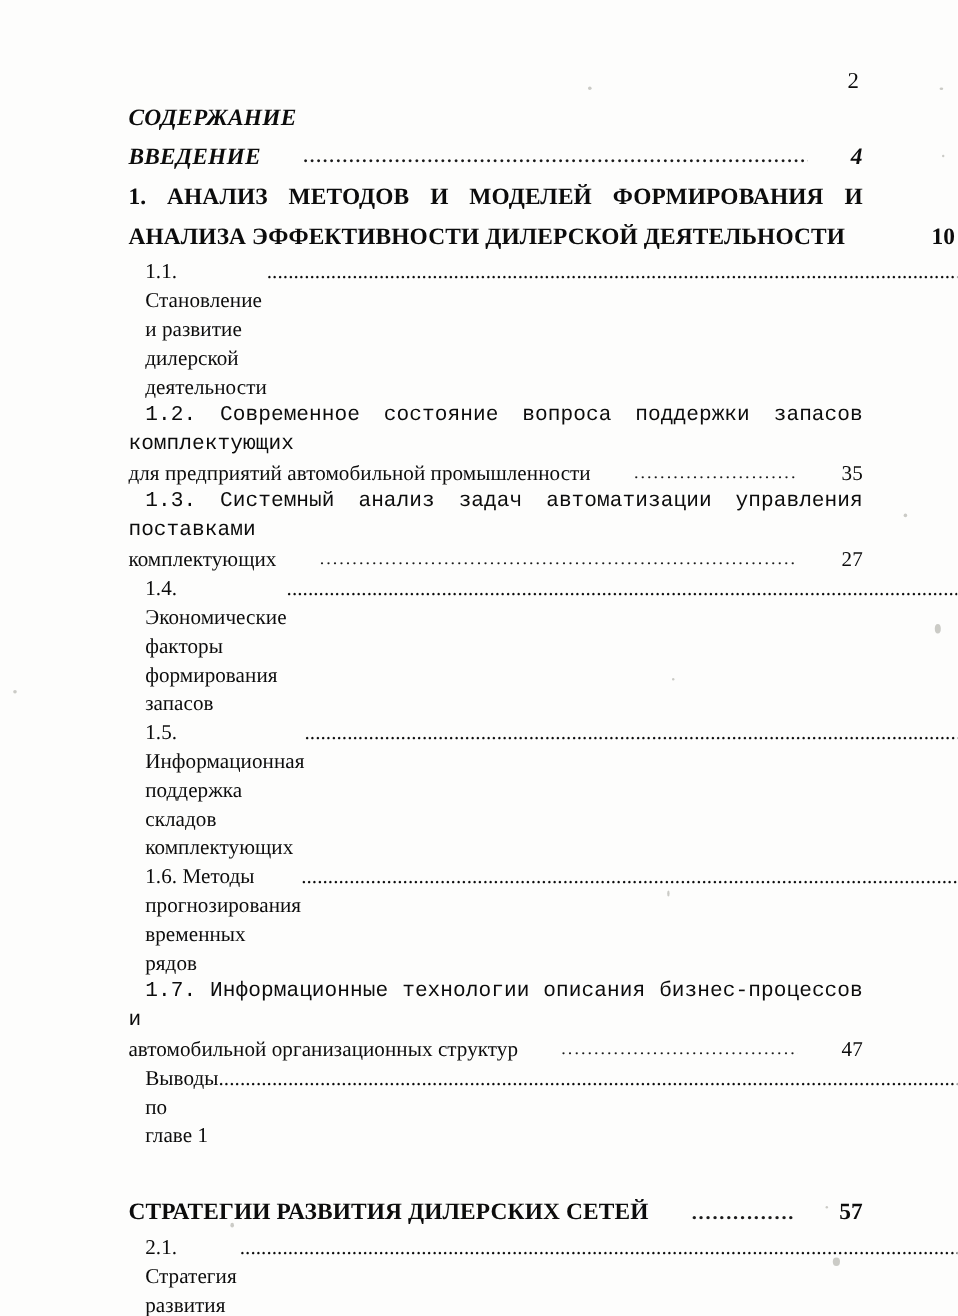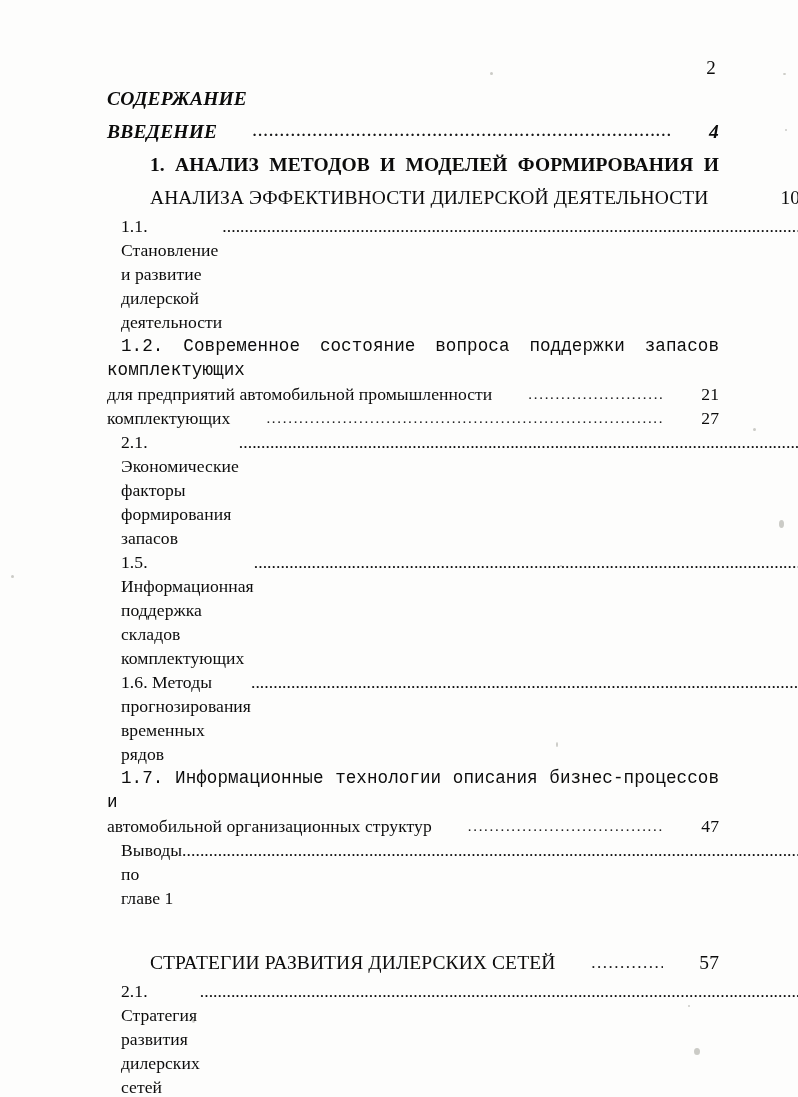--- a/index.html
+++ b/index.html
@@ -70,29 +70,28 @@
     font-size: 19.5px;
     line-height: 33px;
     letter-spacing: .2px;
     font-style: italic;
   }
   .chap {
     font-weight: bold;
     font-size: 19.5px;
     line-height: 33px;
     letter-spacing: .1px;
-    margin-left: 43px;
   }
   .chap .first {
     display: block;
     text-align: justify;
     text-align-last: justify;
     white-space: normal;
   }
-  .chap .lrow { font-weight: normal; }
+  .chap .lrow { font-weight: bold; }
   .chap .lrow > .lead { font-size: 17px; letter-spacing: 1.5px; }
 
   
   .sec {
     font-size: 17.6px;
     line-height: 24px;
     letter-spacing: .05px;
   }
   .sec .first {
     display: block;
@@ -155,33 +154,34 @@
           <div class="solo">
             <span class="ttl">1.1. Становление и развитие дилерской деятельности</span>
             <span class="lead">................................................................................................................................................................</span>
           </div>
         </div>
         <div class="sec">
           <span class="first">1.2. Современное состояние вопроса поддержки запасов комплектующих</span>
           <div class="lrow cont">
             <span class="ttl">для предприятий автомобильной промышленности</span>
             <span class="lead">................................................................................................................................................................</span>
-            <span class="pg">21</span>
-          </div>
-        </div>
-        <div class="sec">
+            <span class="pg">35</span>
+          </div>
+        </div>
+        <div class="sec">
+          <span class="first">1.3. Системный анализ задач автоматизации управления поставками</span>
           <div class="lrow cont">
             <span class="ttl">комплектующих</span>
             <span class="lead">................................................................................................................................................................</span>
             <span class="pg">27</span>
           </div>
         </div>
         <div class="sec">
           <div class="solo">
-            <span class="ttl">2.1. Экономические факторы формирования запасов</span>
+            <span class="ttl">1.4. Экономические факторы формирования запасов</span>
             <span class="lead">................................................................................................................................................................</span>
           </div>
         </div>
         <div class="sec">
           <div class="solo">
             <span class="ttl">1.5. Информационная поддержка складов комплектующих</span>
             <span class="lead">................................................................................................................................................................</span>
           </div>
         </div>
         <div class="sec">

